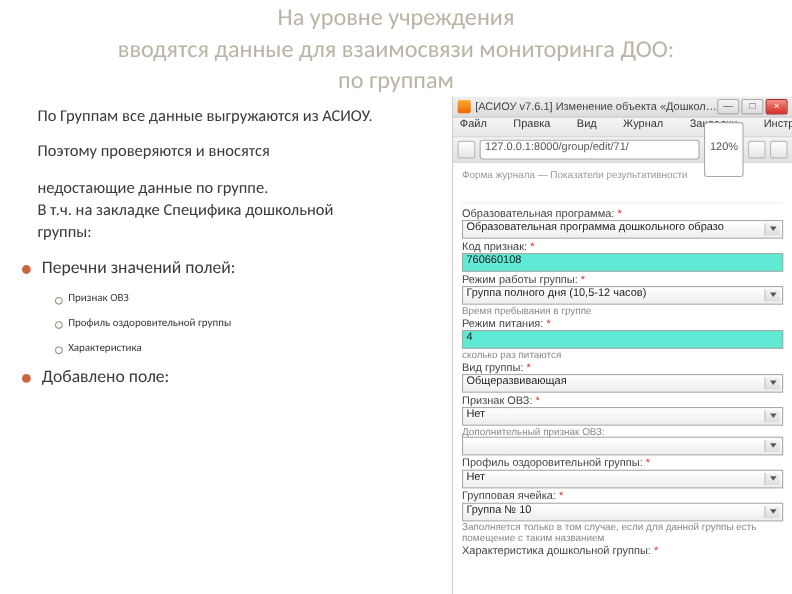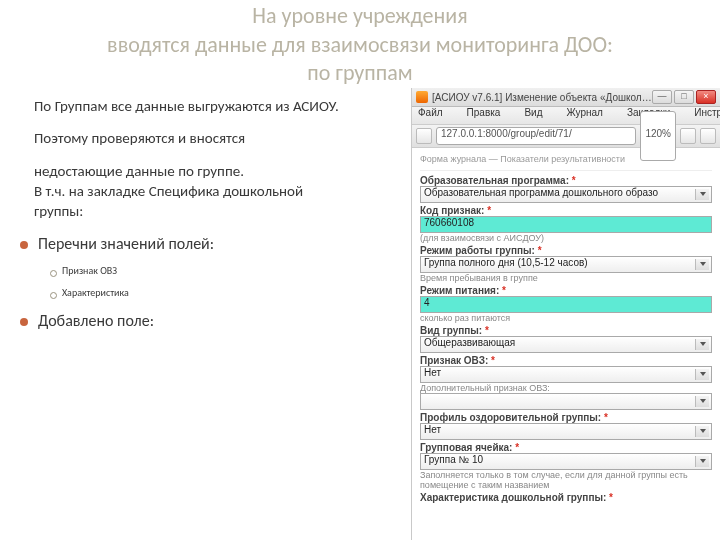--- a/index.html
+++ b/index.html
@@ -20,23 +20,23 @@
   .tb-title{flex:1;white-space:nowrap;overflow:hidden;text-overflow:ellipsis;color:#444}
   .wbtns{display:flex;gap:2px}
   .wbtn{width:18px;height:12px;background:linear-gradient(#f5f5f5,#dcdcdc);border:1px solid #aaa;border-radius:2px;font-size:9px;text-align:center;line-height:11px;color:#555}
   .wbtn.close{background:linear-gradient(#f28b82,#d93025);color:#fff;border-color:#aa2222}
   .menubar{height:17px;background:linear-gradient(#f5f5f5,#e6e6e6);border-bottom:1px solid #ccc;display:flex;align-items:flex-start;gap:24px;padding:0 6px;font-size:10px;color:#333}
   .toolbar{height:22px;background:linear-gradient(#f3f3f3,#e0e0e0);border-bottom:1px solid #ccc;display:flex;align-items:center;padding:0 4px;gap:4px}
   .addr{flex:1;height:16px;border:1px solid #aaa;background:#fff;border-radius:3px;display:flex;align-items:flex-start;padding:0 4px;font-size:10px;color:#555}
   .zoom{height:16px;border:1px solid #aaa;background:#fff;border-radius:3px;padding:16px 4px;font-size:10px;display:flex;color:#555}
   .tbico{width:14px;height:14px;border:1px solid #bbb;background:linear-gradient(#fff,#e6e6e6);border-radius:2px}
   .form{background:#fff;height:calc(100% - 57px);overflow:hidden;padding:4px 8px 0 8px}
-  .crumb{font-size:9px;color:#999;padding:2px 0 6px 0;border-bottom:1px solid #eee;margin-bottom:4px;white-space:nowrap;overflow:hidden}
+  .crumb{font-size:9px;color:#999;padding:2px 0 20px 0;border-bottom:1px solid #eee;margin-bottom:4px;white-space:nowrap;overflow:hidden}
   .fld{margin-bottom:2px}
-  .lbl{font-size:10px;font-weight:bold;color:#444}
+  .lbl{font-size:10px;font-weight:normal;color:#444}
   .req{color:#d93025}
   .hint{font-size:9px;color:#888}
   .input,.select{width:100%;height:17px;border:1px solid #a9a9a9;background:#5eead4;font-size:10px;padding:0 3px;box-sizing:border-box;color:#222}
   .select{background:linear-gradient(#fff,#eee);position:relative}
   .select:after{content:"";position:absolute;right:2px;top:2px;width:13px;height:11px;border-left:1px solid #bbb;background:linear-gradient(#f4f4f4,#ddd)}
   .select .arrow{position:absolute;right:5px;top:5px;width:0;height:0;border-left:3px solid transparent;border-right:3px solid transparent;border-top:4px solid #555;z-index:1}
 </style>
 </head>
 <body>
 <div class="slide">
@@ -53,20 +53,21 @@
   <p>
     <span>недостающие данные по группе.</span><br>
     <span>В т.ч. на закладке Специфика дошкольной</span><br>
     <span>группы:</span>
   </p>
   <ul class="bul">
     <li>
       <span>Перечни значений полей:</span>
       <ul class="sub">
         <li>Признак ОВЗ</li>
+        <li>Профиль оздоровительной группы</li>
         <li>Характеристика</li>
       </ul>
     </li>
     <li>
       <span>Добавлено поле:</span>
     </li>
   </ul>
 </div>
 
 <div class="browser">
@@ -101,21 +102,21 @@
   </div>
   <div class="form">
     <div class="crumb">Форма журнала — Показатели результативности</div>
 
     <div class="fld"><span class="lbl"><span>Образовательная программа:</span> <span class="req">*</span></span>
       <div class="select"><span>Образовательная программа дошкольного образо</span><span class="arrow"></span></div></div>
 
 
     <div class="fld"><span class="lbl"><span>Код признак:</span> <span class="req">*</span></span>
       <div class="input">760660108</div>
-      <div class="hint">(для взаимосвязи с АИСДОУ)</div></div>
+      </div>
 
     <div class="fld"><span class="lbl"><span>Режим работы группы:</span> <span class="req">*</span></span>
       <div class="select"><span>Группа полного дня (10,5-12 часов)</span><span class="arrow"></span></div>
       <div class="hint">Время пребывания в группе</div></div>
 
     <div class="fld"><span class="lbl"><span>Режим питания:</span> <span class="req">*</span></span>
       <div class="input">4</div>
       <div class="hint">сколько раз питаются</div></div>
 
     <div class="fld"><span class="lbl"><span>Вид группы:</span> <span class="req">*</span></span>

